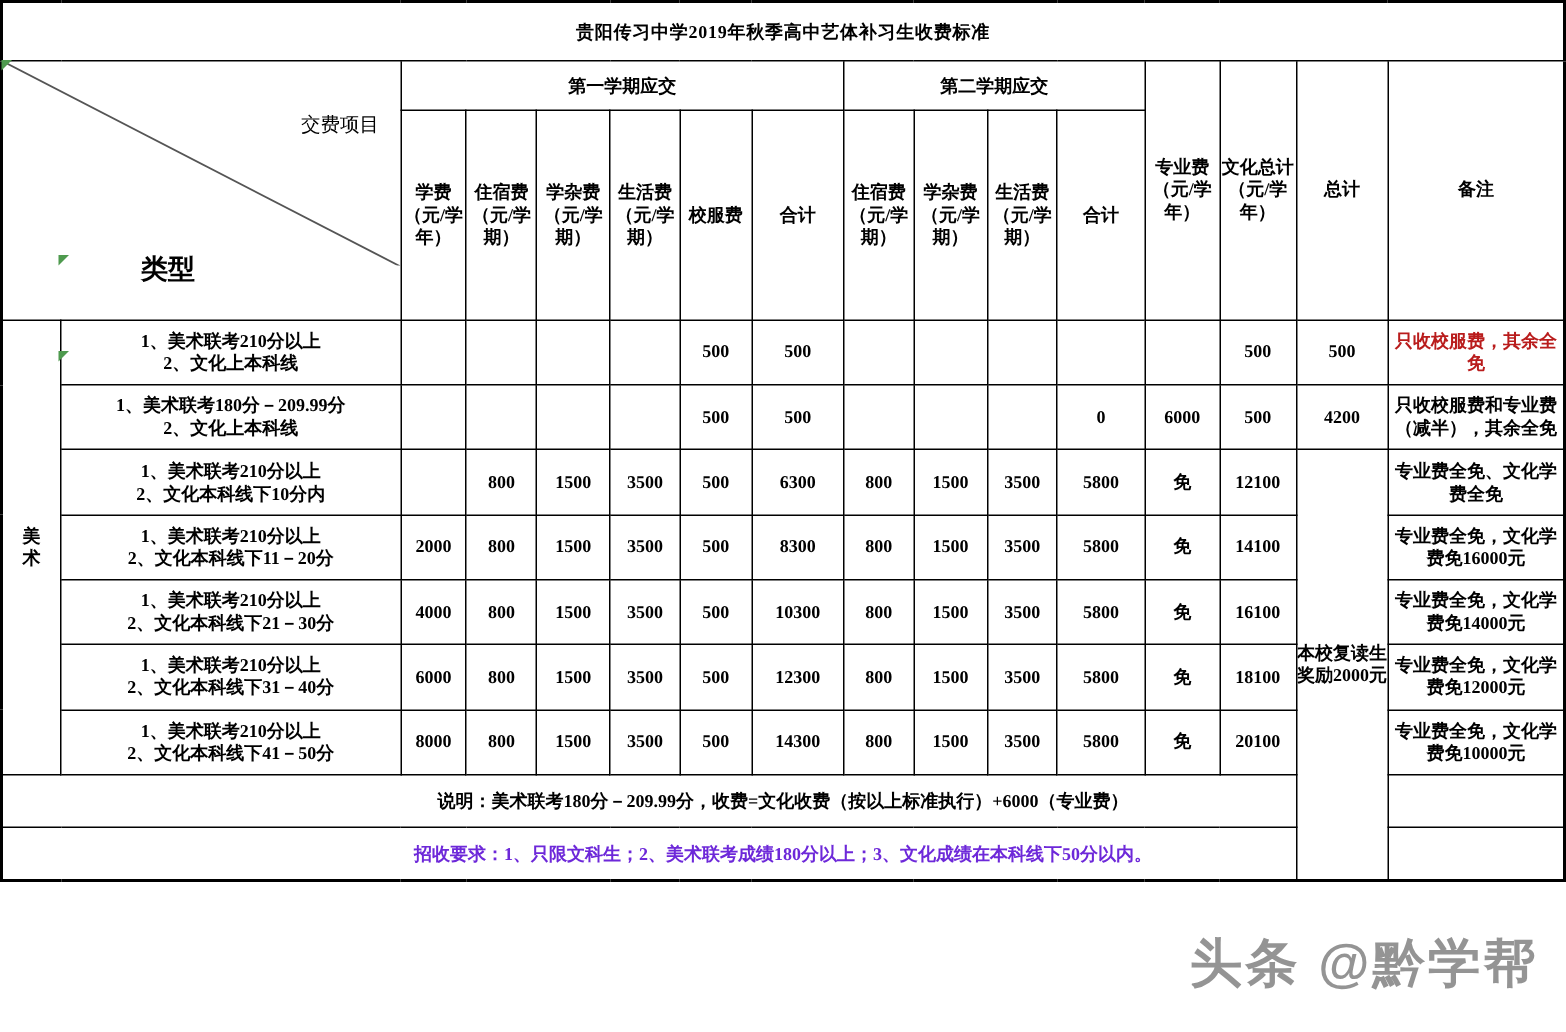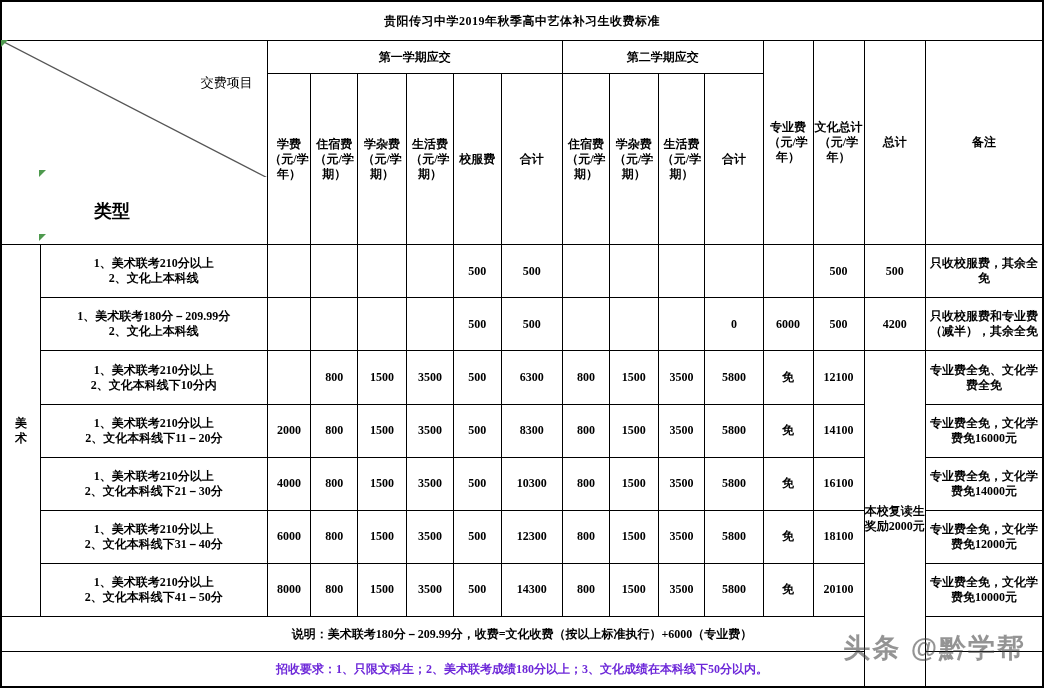--- a/index.html
+++ b/index.html
@@ -17,21 +17,21 @@
   #sheet {
     position: relative;
     width: 1044px;
     height: 688px;
     box-sizing: border-box;
   }
   table.fee {
     border-collapse: collapse;
     table-layout: fixed;
     width: 1044px;
-    height: 688px;
+    height: 588px;
   }
   table.fee td {
     border: 1px solid #000000;
     text-align: center;
     vertical-align: middle;
     padding: 0;
     font-size: 12px;
     line-height: 1.25;
     font-weight: bold;
     overflow: hidden;
@@ -114,21 +114,21 @@
     font-size: 13px;
     font-weight: bold;
   }
   .remark {
     font-size: 11.5px;
     font-weight: bold;
     line-height: 1.35;
     padding: 2px 4px;
     word-break: break-all;
   }
-  .remark-red { color: #000000; }
+  .remark-red { color: #b91c1c; }
   .bonus {
     font-size: 12px;
     font-weight: bold;
     line-height: 1.35;
     padding: 0 2px;
     word-break: break-all;
   }
   .note-cell {
     font-size: 13px;
     font-weight: bold;
@@ -145,21 +145,21 @@
     position: absolute;
     width: 0; height: 0;
     border-top: 7px solid #4e9a4e;
     border-right: 7px solid transparent;
     pointer-events: none;
   }
   #watermark {
     position: absolute;
     right: 18px;
     bottom: 22px;
-    font-size: 27px;
+    font-size: 35px;
     font-weight: bold;
     color: rgba(60,60,60,0.55);
     letter-spacing: 2px;
     font-family: "Liberation Sans", sans-serif;
     white-space: nowrap;
     pointer-events: none;
   }
 </style>
 </head>
 <body>

